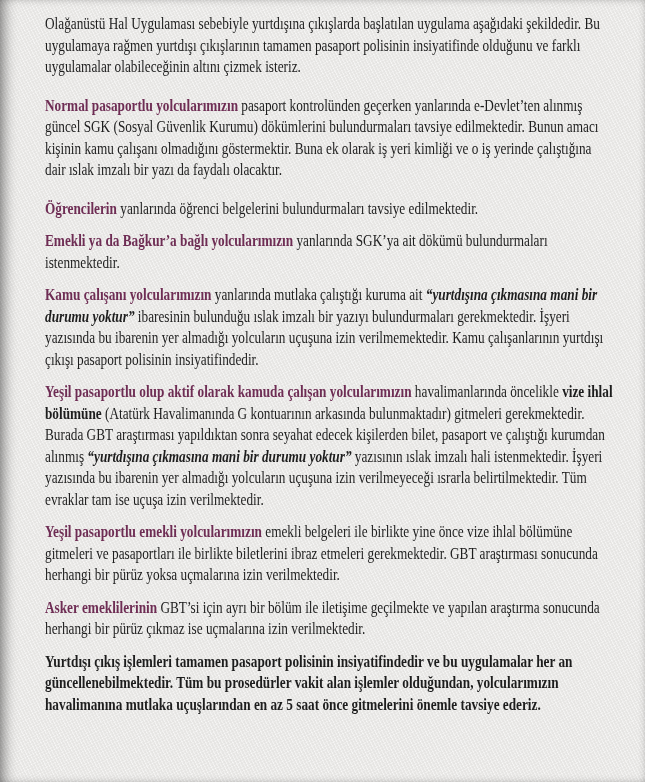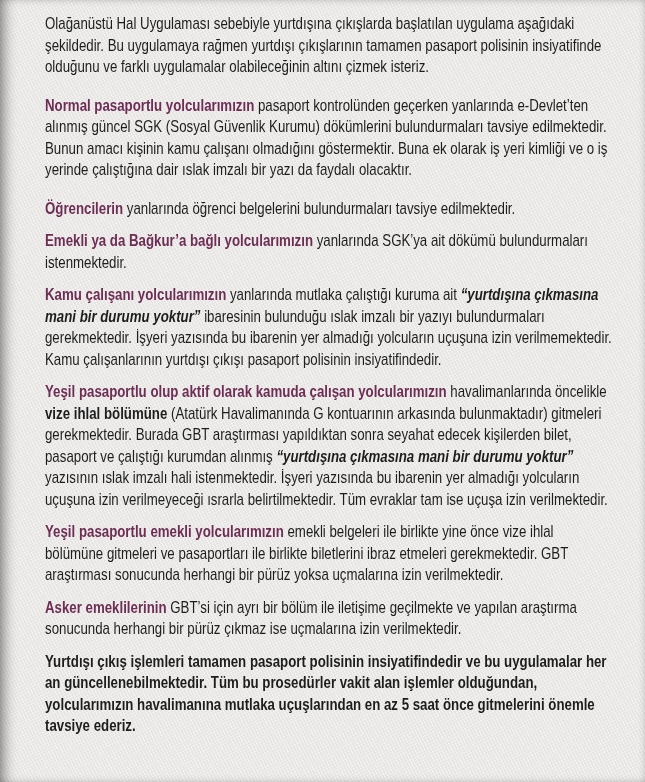--- a/index.html
+++ b/index.html
@@ -20,21 +20,21 @@
         rgba(0,0,0,0.022) 2px, rgba(255,255,255,0) 3px),
       repeating-linear-gradient(-27deg,
         rgba(255,255,255,0.40) 0px, rgba(0,0,0,0.018) 1px,
         rgba(255,255,255,0) 3px);
     
     box-shadow:
       inset 12px 0 14px -9px rgba(0,0,0,0.50),
       inset -5px 0 8px -6px rgba(0,0,0,0.20),
       inset 0 5px 8px -6px rgba(0,0,0,0.14),
       inset 0 -5px 8px -6px rgba(0,0,0,0.14);
-    font-family: Liberation Sans, sans-serif;
+    font-family: Liberation Serif, serif;
   }
   .content {
     position: absolute;
     left: 45px;
     top: 13px;
     width: 731px;               
     transform: scaleX(0.78);
     transform-origin: top left;
     font-size: 17px;
     line-height: 21.5px;

